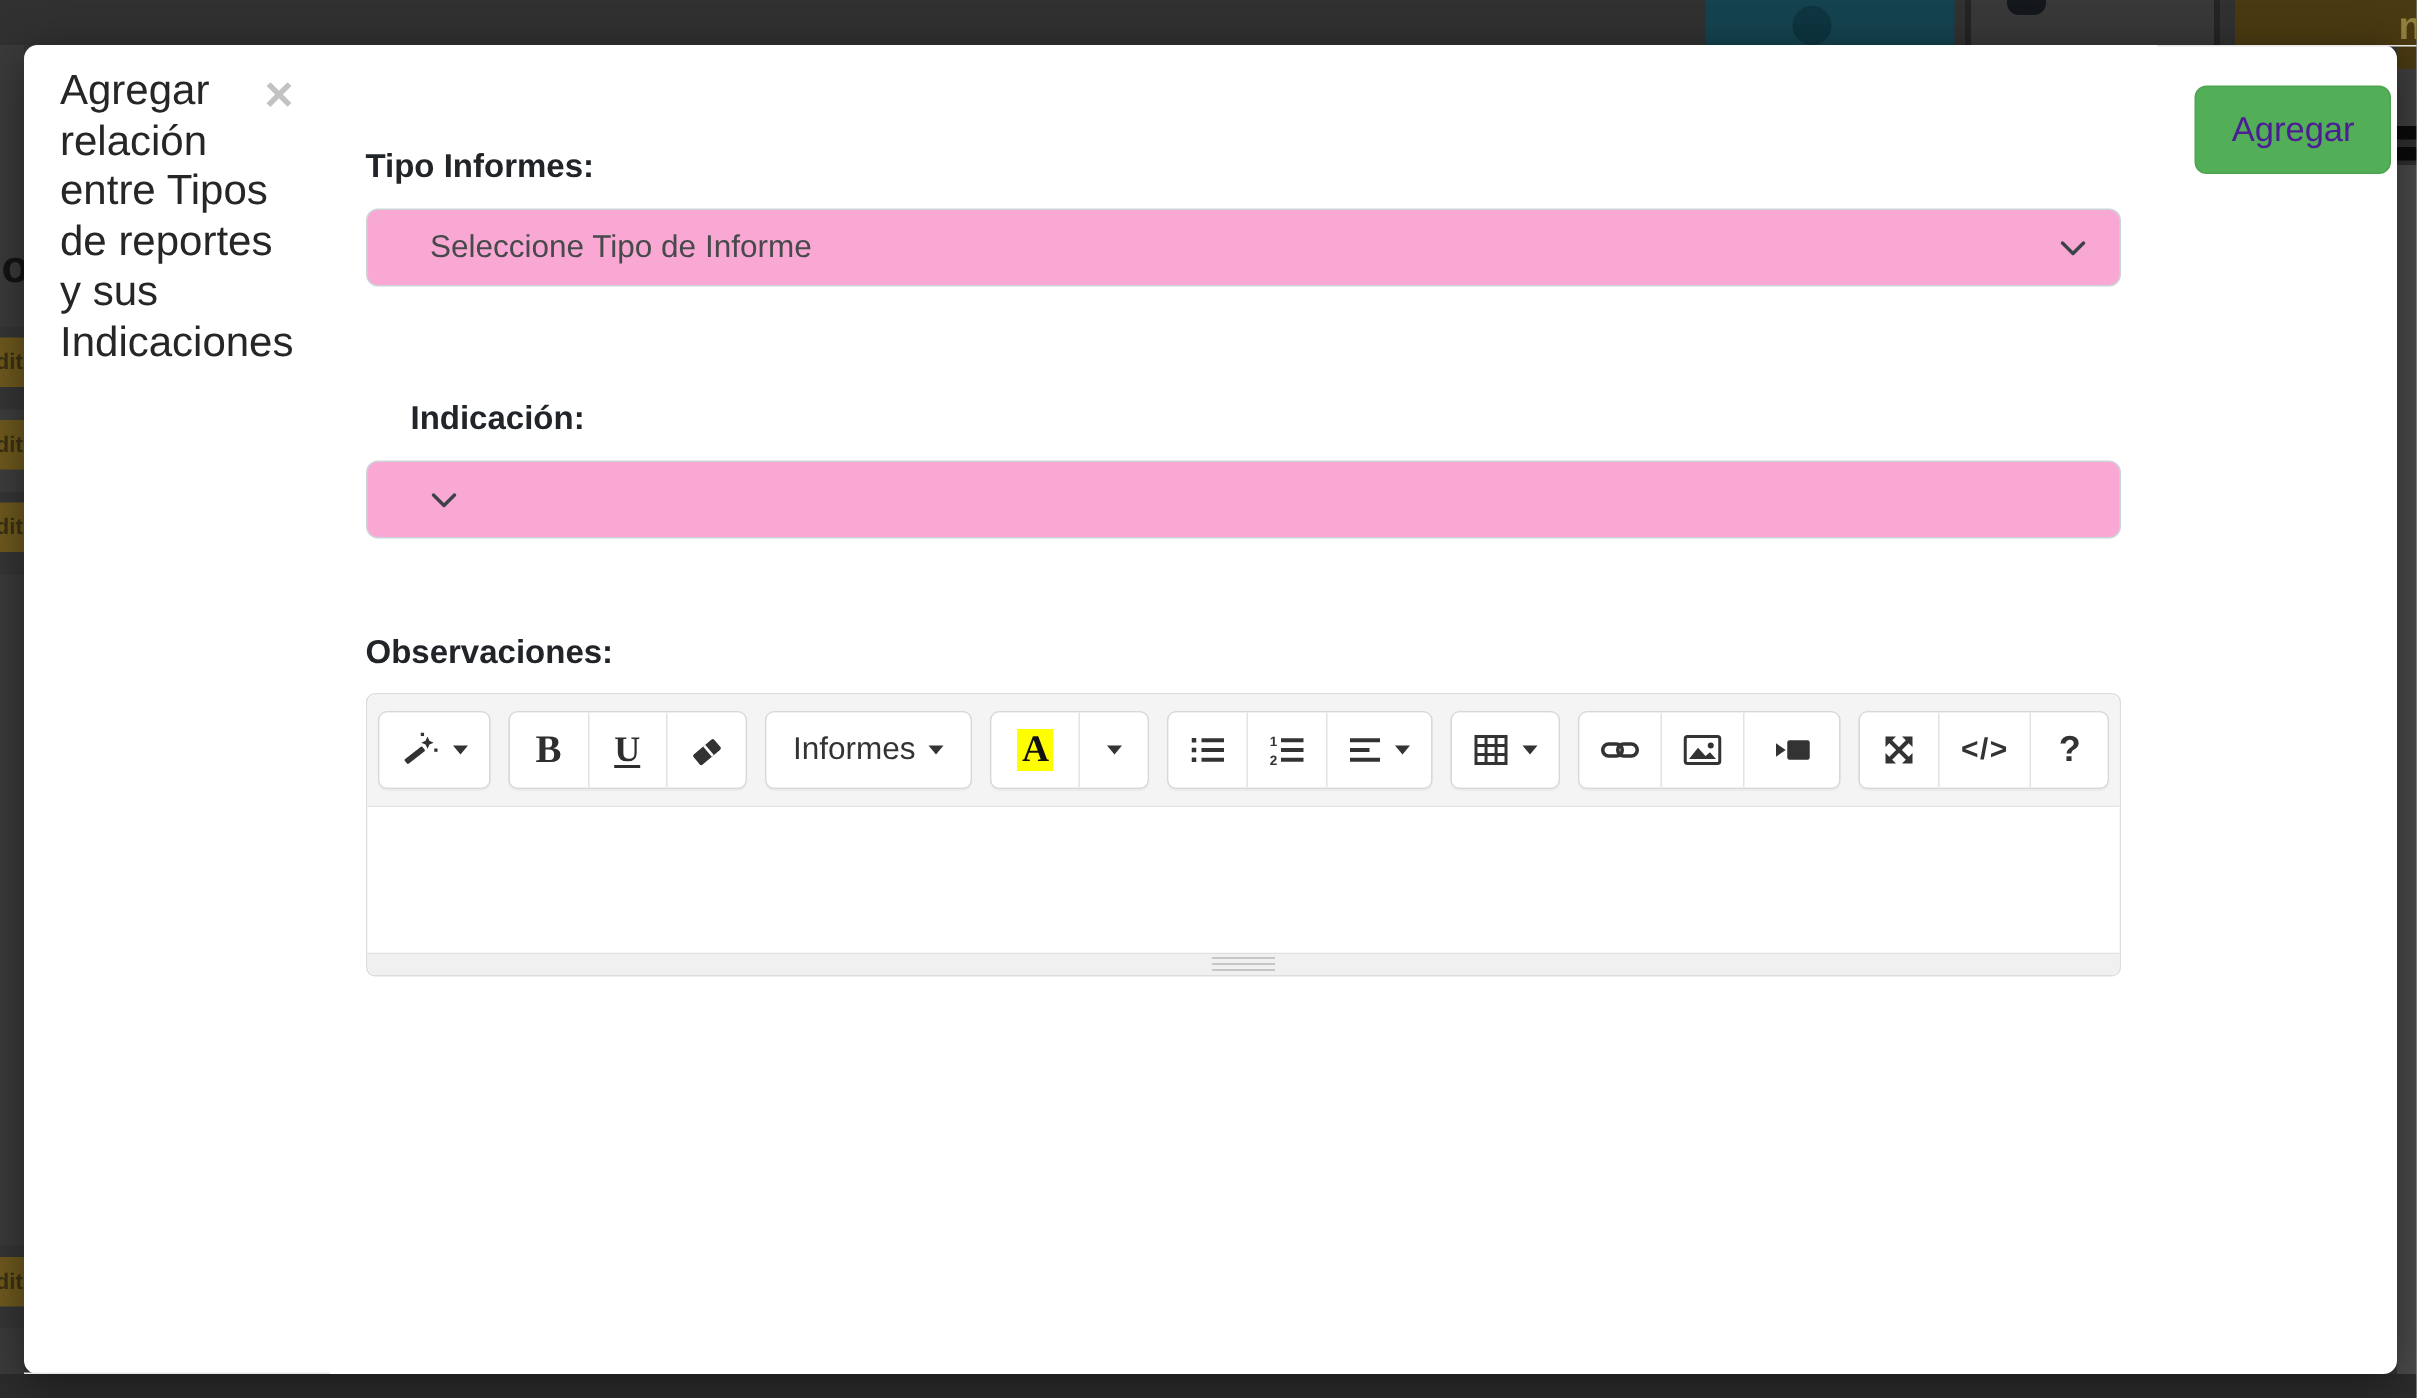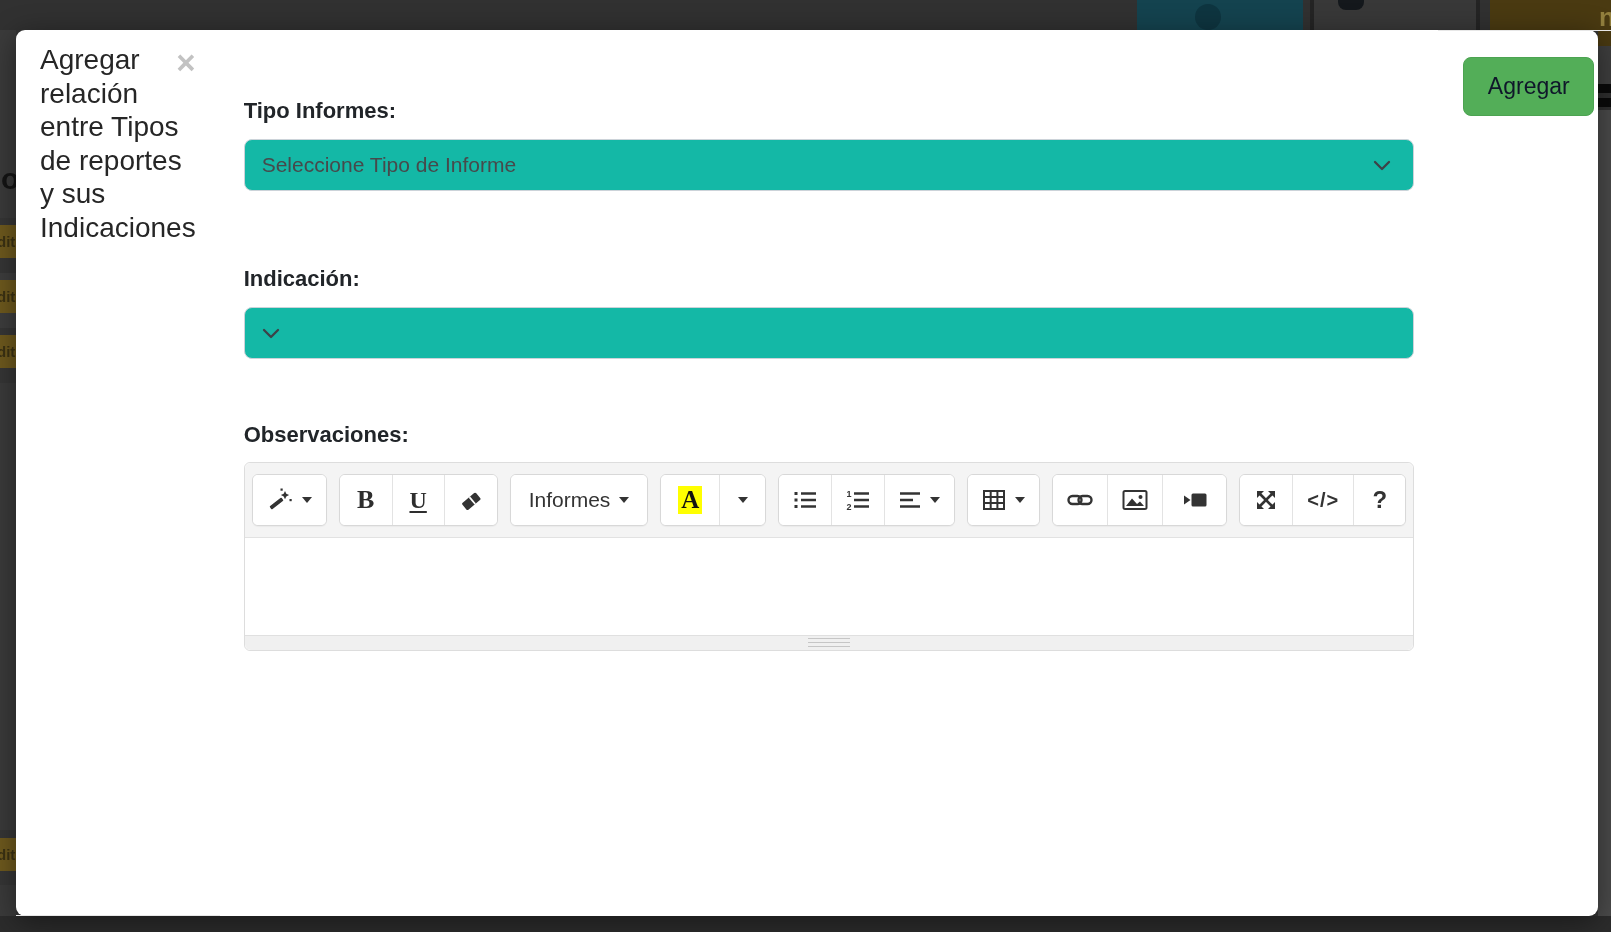--- a/index.html
+++ b/index.html
@@ -47,27 +47,27 @@
   .m-title { font-size:28px; font-weight:500; color:#262626; line-height:1.2; }
   .m-close {
     position:absolute; right:24px; top:16px;
     background:none; border:none; cursor:pointer;
     font-size:33px; font-weight:700; color:#c2c2c2; line-height:1;
     font-family:"Liberation Sans", sans-serif;
   }
   .m-body { flex:1 1 auto; padding:0 24px; }
   .field-label { display:block; font-size:22px; font-weight:700; color:#212529; }
   #label-tipo { margin-top:68px; }
-  #label-indicacion { margin-top:75px; }
+  #label-indicacion { margin-top:75px;margin-left:30px; }
   #label-observaciones { margin-top:63px; }
   .select-box {
     margin-top:15px; height:52px;
-    border:1px solid #ccd3d9; border-radius:8px; background:#14b8a6;
+    border:1px solid #ccd3d9; border-radius:8px; background:#f9a8d4;
     display:flex; align-items:center; justify-content:space-between;
-    padding:0 22px 0 17px; cursor:pointer;
+    padding:0 22px 0 42px; cursor:pointer;
   }
   .select-value { font-size:21px; color:#47494b; }
 
   
   .editor { margin-top:14px; border:1px solid #ddd; border-radius:6px; }
   .snb-toolbar {
     background:#f4f4f4; border-bottom:1px solid #e2e2e2;
     border-radius:6px 6px 0 0;
     padding:11px 7px; display:flex; gap:12px; align-items:center;
   }
@@ -99,21 +99,21 @@
   .grip { width:42px; height:10px; background:repeating-linear-gradient(#c6c6c6 0 1.5px, transparent 1.5px 4px); }
 
   
   .m-footer {
     flex:0 0 133px; border-top:1px solid #e7e7e7;
     display:flex; justify-content:flex-end; align-items:flex-start;
     gap:18px; padding:26px 25px 0;
   }
   .btn-agregar {
     width:131px; height:59px; background:#53ae58; border:1px solid #4ca351;
-    border-radius:8px; color:#0f172a; font-size:23px; cursor:pointer;
+    border-radius:8px; color:#4c1d95; font-size:23px; cursor:pointer;
     font-family:inherit;
   }
   .btn-cerrar {
     width:113px; height:59px; background:#fff; border:1px solid #c9c9c9;
     border-radius:8px; color:#212529; font-size:15px; cursor:pointer;
     font-family:inherit;
   }
   svg { display:block; }
 </style>
 </head>

